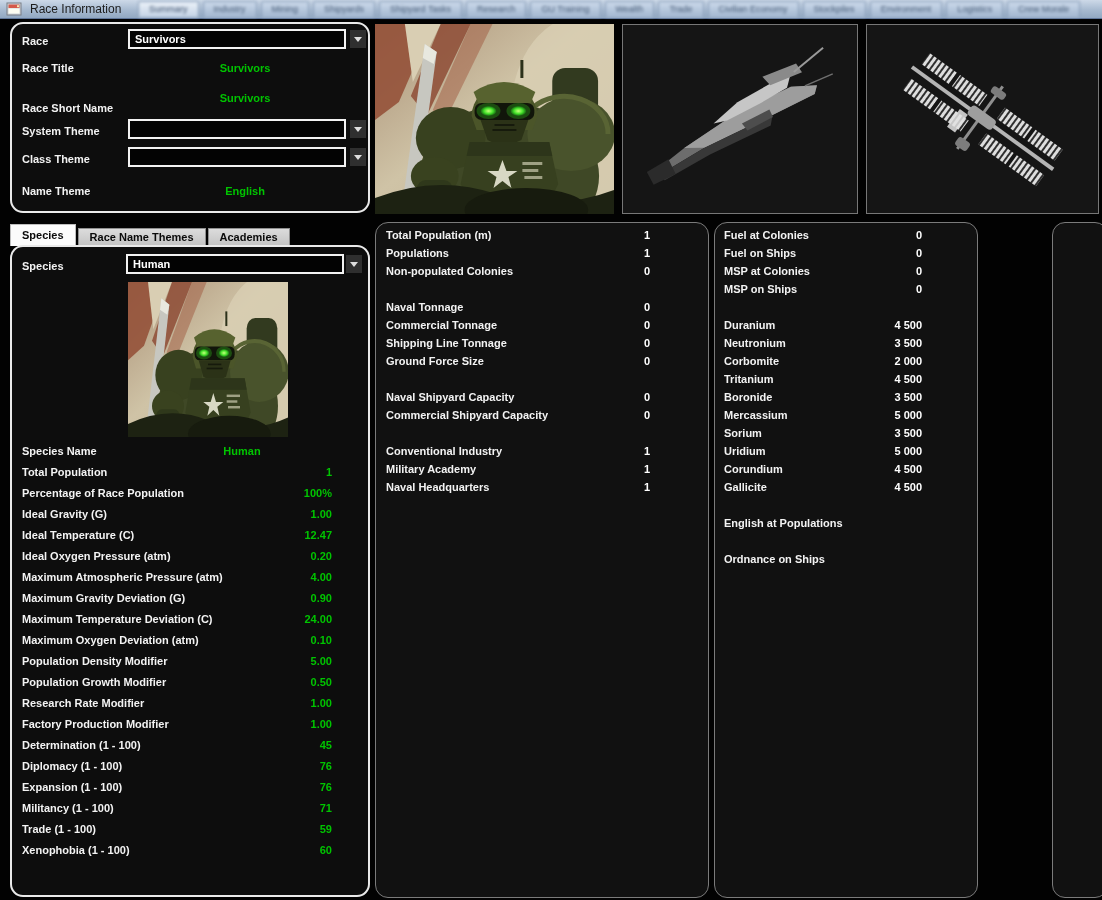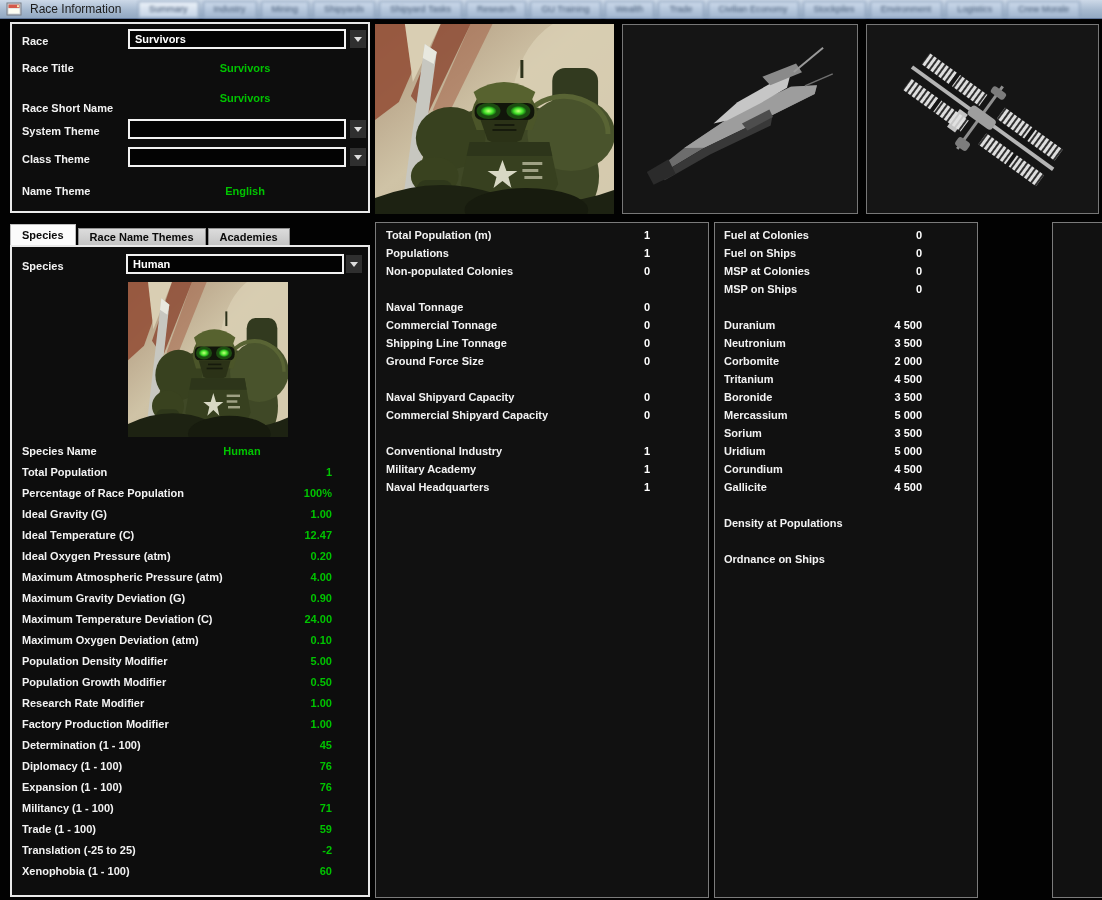--- a/index.html
+++ b/index.html
@@ -14,21 +14,21 @@
   .title-text{position:absolute;left:30px;top:1px;font-size:12px;color:#1c1c1c;line-height:16px;}
   .bg-tabs{position:absolute;left:138px;top:1px;right:0;height:17px;display:flex;gap:4px;
     filter:blur(1.4px);opacity:.92;overflow:hidden;}
   .bg-tab{flex:0 0 auto;height:15px;line-height:15px;padding:0 10px;font-size:9px;color:#3b506c;
     background:linear-gradient(#ccdaeb,#a5b9d2);border:1px solid #7e94b1;border-bottom:none;
     border-radius:2px 2px 0 0;white-space:nowrap;}
   .bg-tab.selected{background:linear-gradient(#eff5fb,#c8d7e9);color:#2e4burned;}
   .bg-tab.selected{color:#2e4260;}
 
   
-  .panel{position:absolute;background:#0d0d0d;box-sizing:border-box;}
+  .panel{position:absolute;background:#0d0d0d;box-sizing:border-box;border-radius:13px;}
   .panel.light{border:2px solid #e9e9e9;}
   .panel.dark{border:1px solid #7b7b7b;background:#111;}
 
   
   .flabel{position:absolute;font-size:11px;font-weight:700;color:#f2f2f2;white-space:nowrap;line-height:18px;}
   .fvalue{position:absolute;font-size:11px;font-weight:700;color:#00c41b;white-space:nowrap;line-height:18px;text-align:center;}
   .fvalue{color:#00c400;}
 
   
   .combo{position:absolute;height:20px;}
@@ -388,24 +388,20 @@
         <div class="stat-row">
           <span class="lbl">Militancy (1 - 100)</span>
           <span class="val">71</span>
         </div>
 
         <div class="stat-row">
           <span class="lbl">Trade (1 - 100)</span>
           <span class="val">59</span>
         </div>
 
-        <div class="stat-row">
-          <span class="lbl">Translation (-25 to 25)</span>
-          <span class="val">-2</span>
-        </div>
 
         <div class="stat-row">
           <span class="lbl">Xenophobia (1 - 100)</span>
           <span class="val">60</span>
         </div>
       </div>
   </div>
 
   <div class="img-panel" style="left:375px;top:24px;width:239px;height:190px;">
     <svg viewBox="0 0 240 190" preserveAspectRatio="none">
@@ -581,21 +577,21 @@
           <span class="lbl">Gallicite</span>
           <span class="val">4 500</span>
         </div>
 
         <div class="stat-row spacer">
           <span class="lbl"></span>
           <span class="val"></span>
         </div>
 
         <div class="stat-row">
-          <span class="lbl">Density at Populations</span>
+          <span class="lbl">English at Populations</span>
           <span class="val"></span>
         </div>
 
         <div class="stat-row spacer">
           <span class="lbl"></span>
           <span class="val"></span>
         </div>
 
         <div class="stat-row">
           <span class="lbl">Ordnance on Ships</span>

